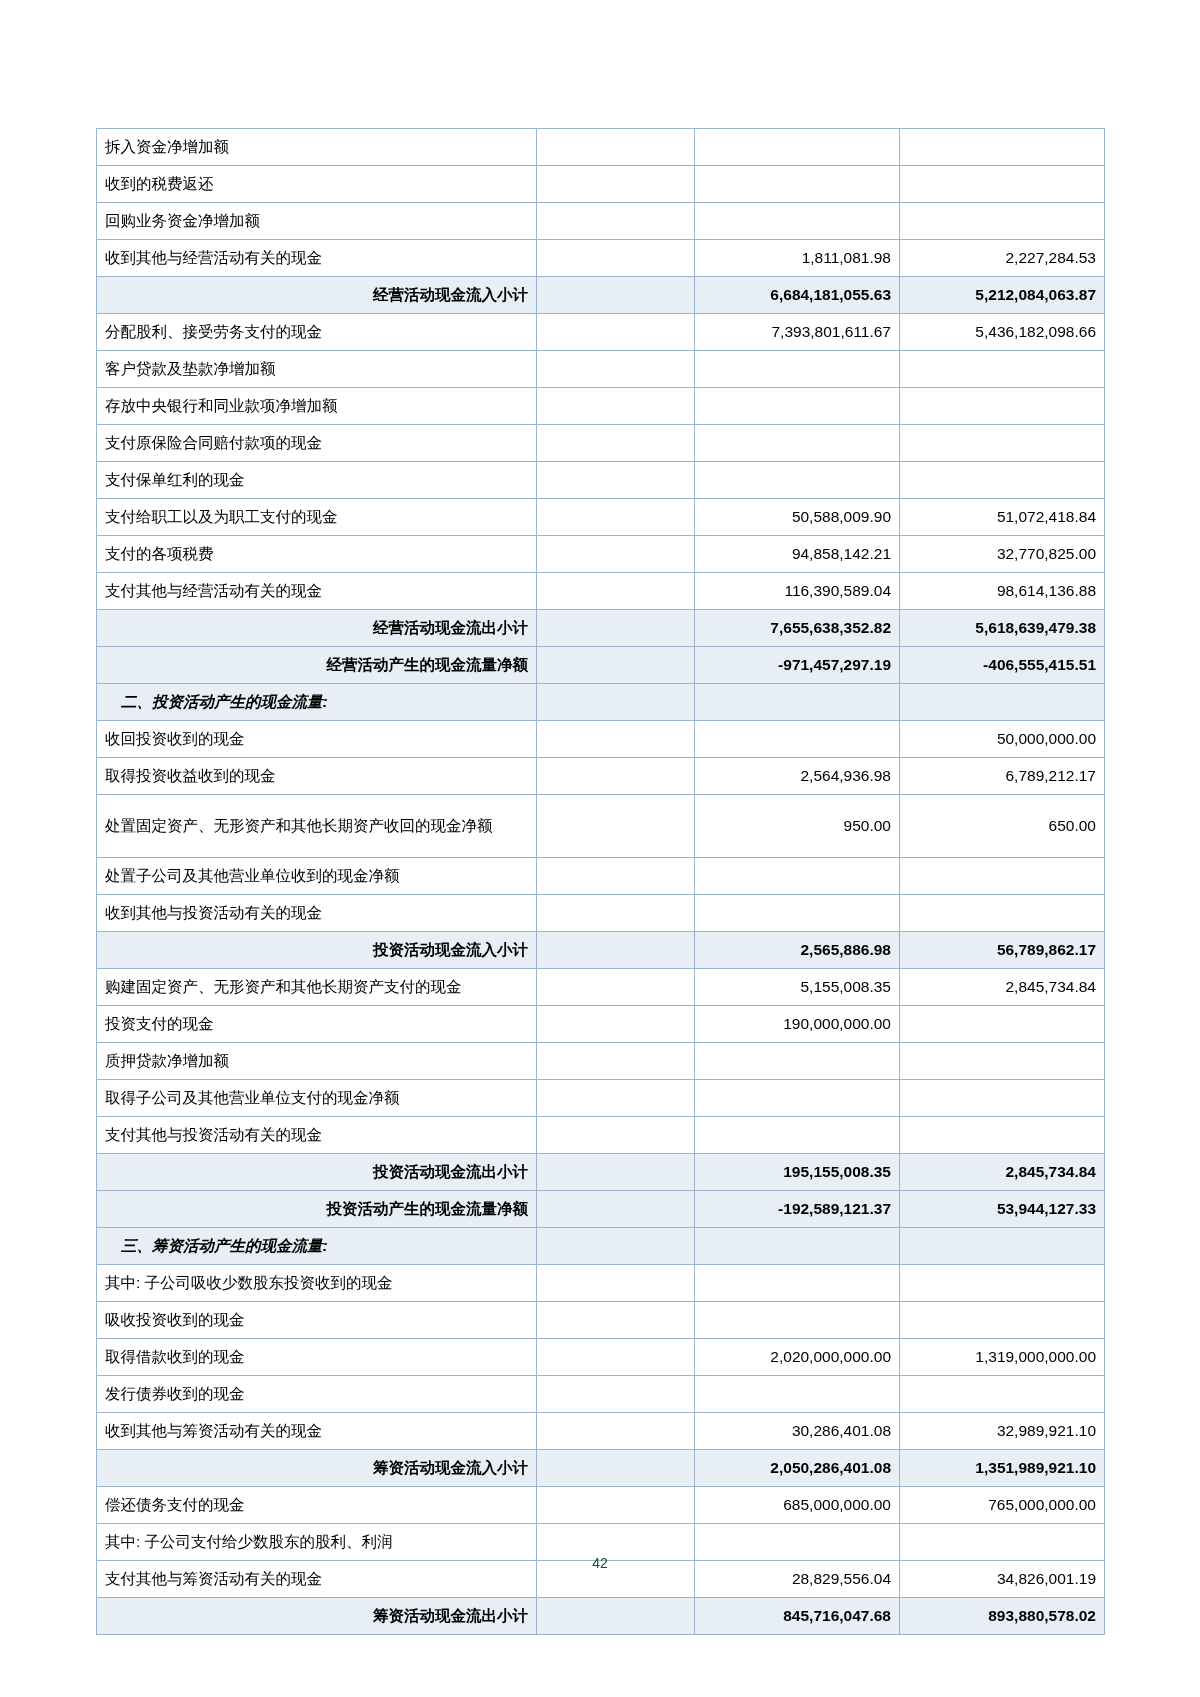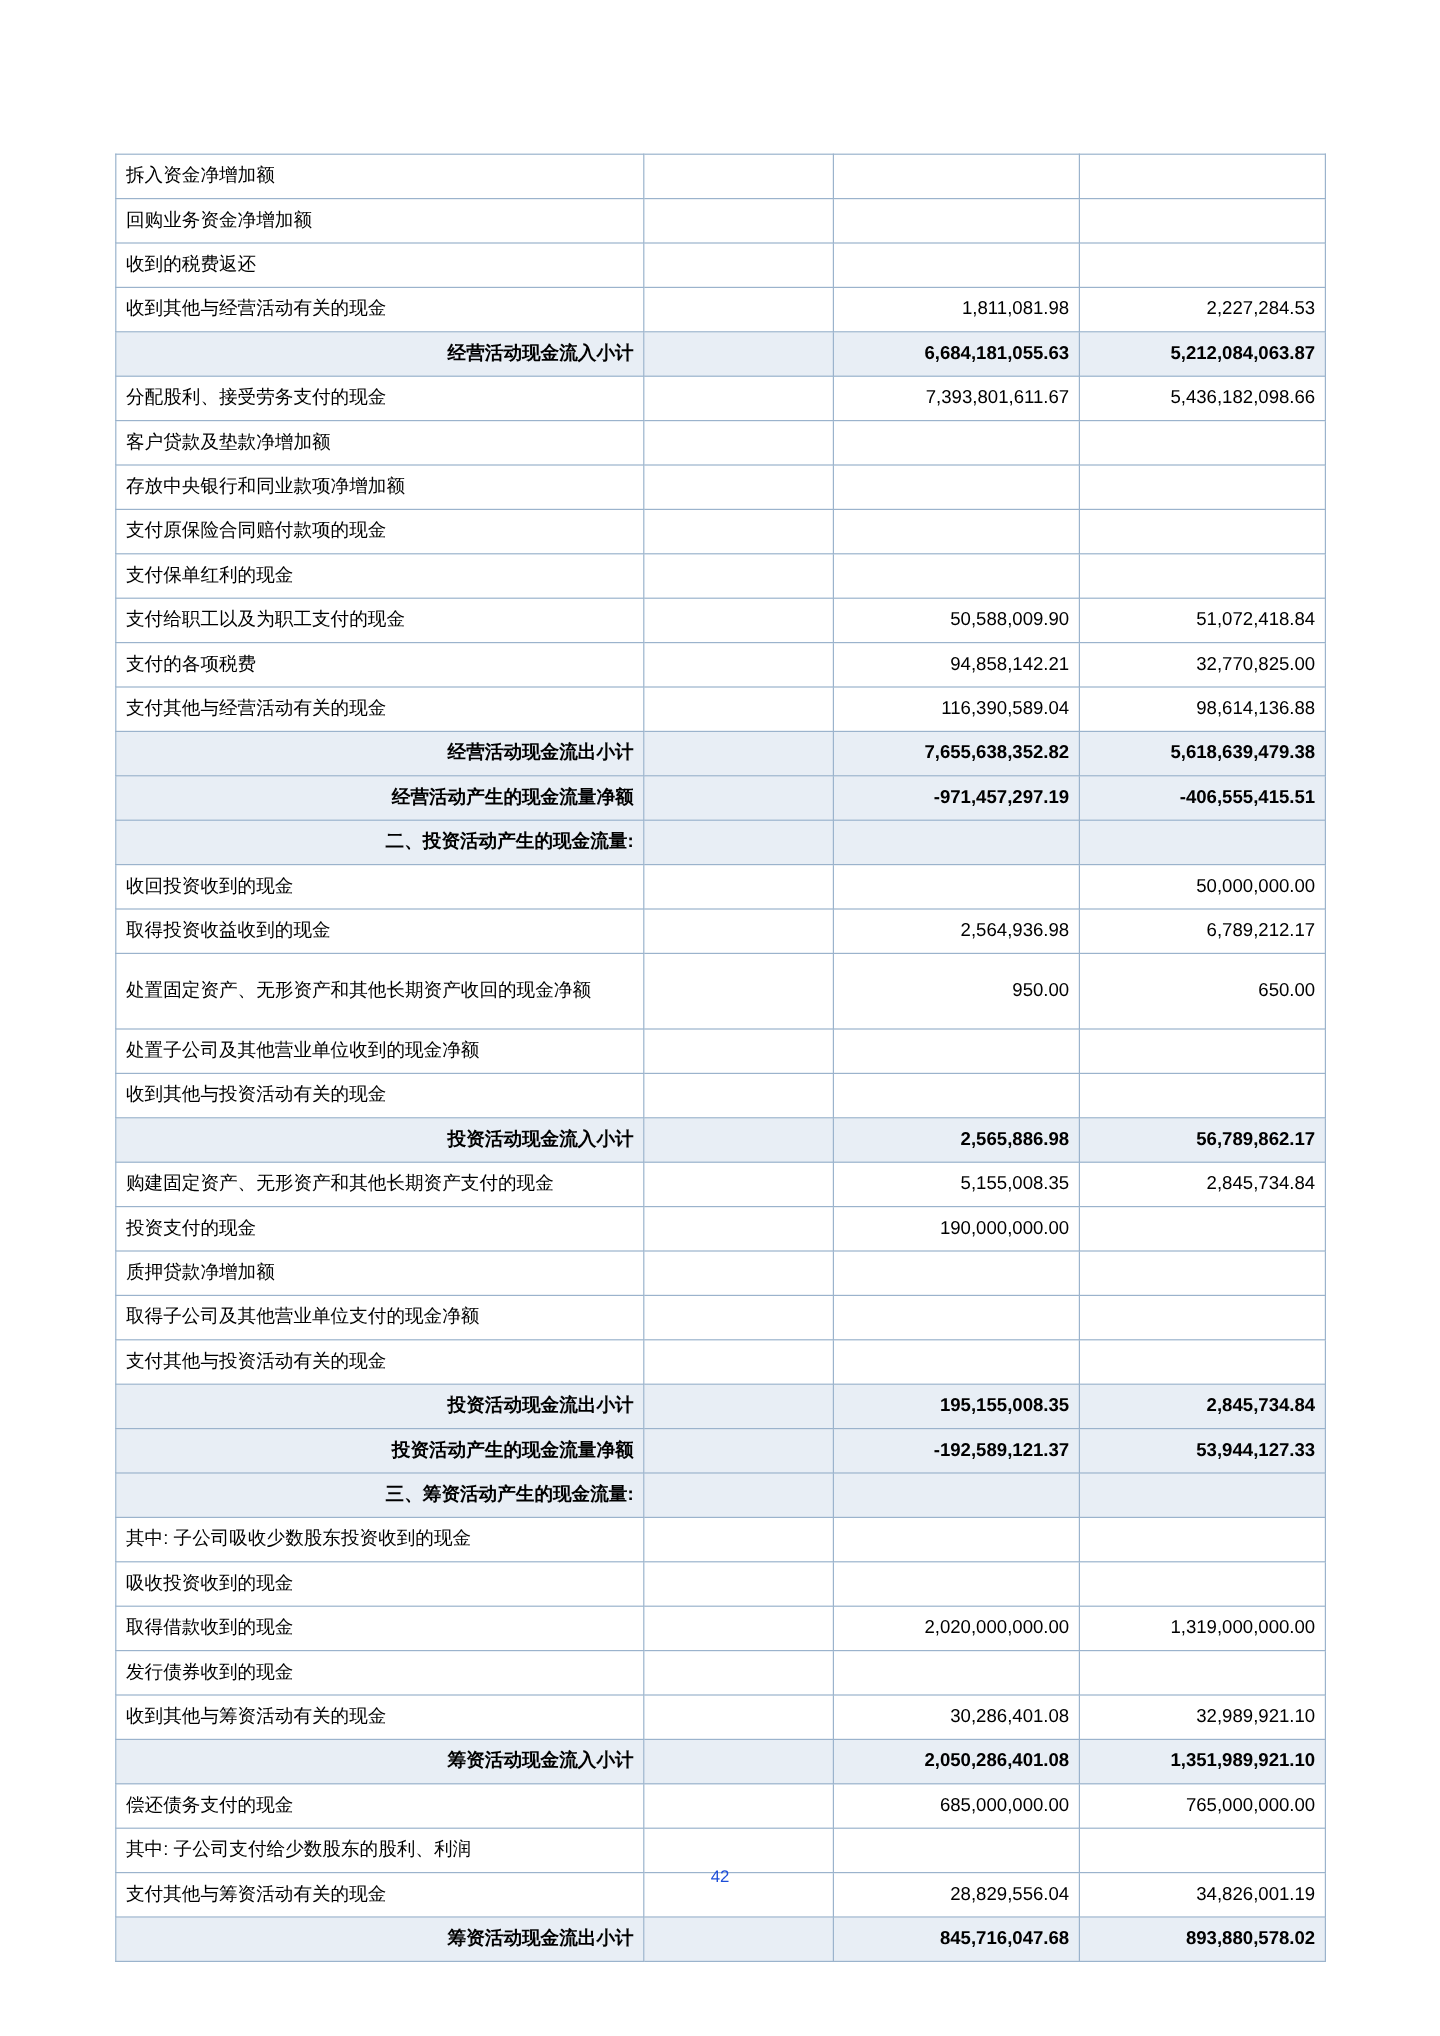--- a/index.html
+++ b/index.html
@@ -51,37 +51,38 @@
   tr.subtotal td,
   tr.section td {
     background: #e8eef5;
     font-weight: bold;
   }
   tr.subtotal td.label {
     text-align: right;
     padding-left: 0;
   }
   tr.section td.label {
-    text-align: right;
-    padding-left: 3px;
+    text-align: left;
+    padding-left: 24px;
+    font-style: italic;
   }
   tr.plain td {
     background: #ffffff;
   }
   tr.tall td {
     height: 56px;
   }
   .pagenum {
     position: absolute;
     left: 0;
     right: 0;
     top: 1555px;
     text-align: center;
     font-size: 14px;
-    color: #1d4ed8;
+    color: #14532d;
   }
 </style>
 </head>
 <body>
 
 <div class="page">
 
   <table class="cashflow">
     <colgroup>
       <col class="c-label">
@@ -90,27 +91,27 @@
       <col class="c-prev">
     </colgroup>
     <tbody id="table-body">
         <tr class="plain">
           <td class="label">拆入资金净增加额</td>
           <td class="num"></td>
           <td class="num"></td>
           <td class="num"></td>
         </tr>
         <tr class="plain">
+          <td class="label">收到的税费返还</td>
+          <td class="num"></td>
+          <td class="num"></td>
+          <td class="num"></td>
+        </tr>
+        <tr class="plain">
           <td class="label">回购业务资金净增加额</td>
-          <td class="num"></td>
-          <td class="num"></td>
-          <td class="num"></td>
-        </tr>
-        <tr class="plain">
-          <td class="label">收到的税费返还</td>
           <td class="num"></td>
           <td class="num"></td>
           <td class="num"></td>
         </tr>
         <tr class="plain">
           <td class="label">收到其他与经营活动有关的现金</td>
           <td class="num"></td>
           <td class="num">1,811,081.98</td>
           <td class="num">2,227,284.53</td>
         </tr>

